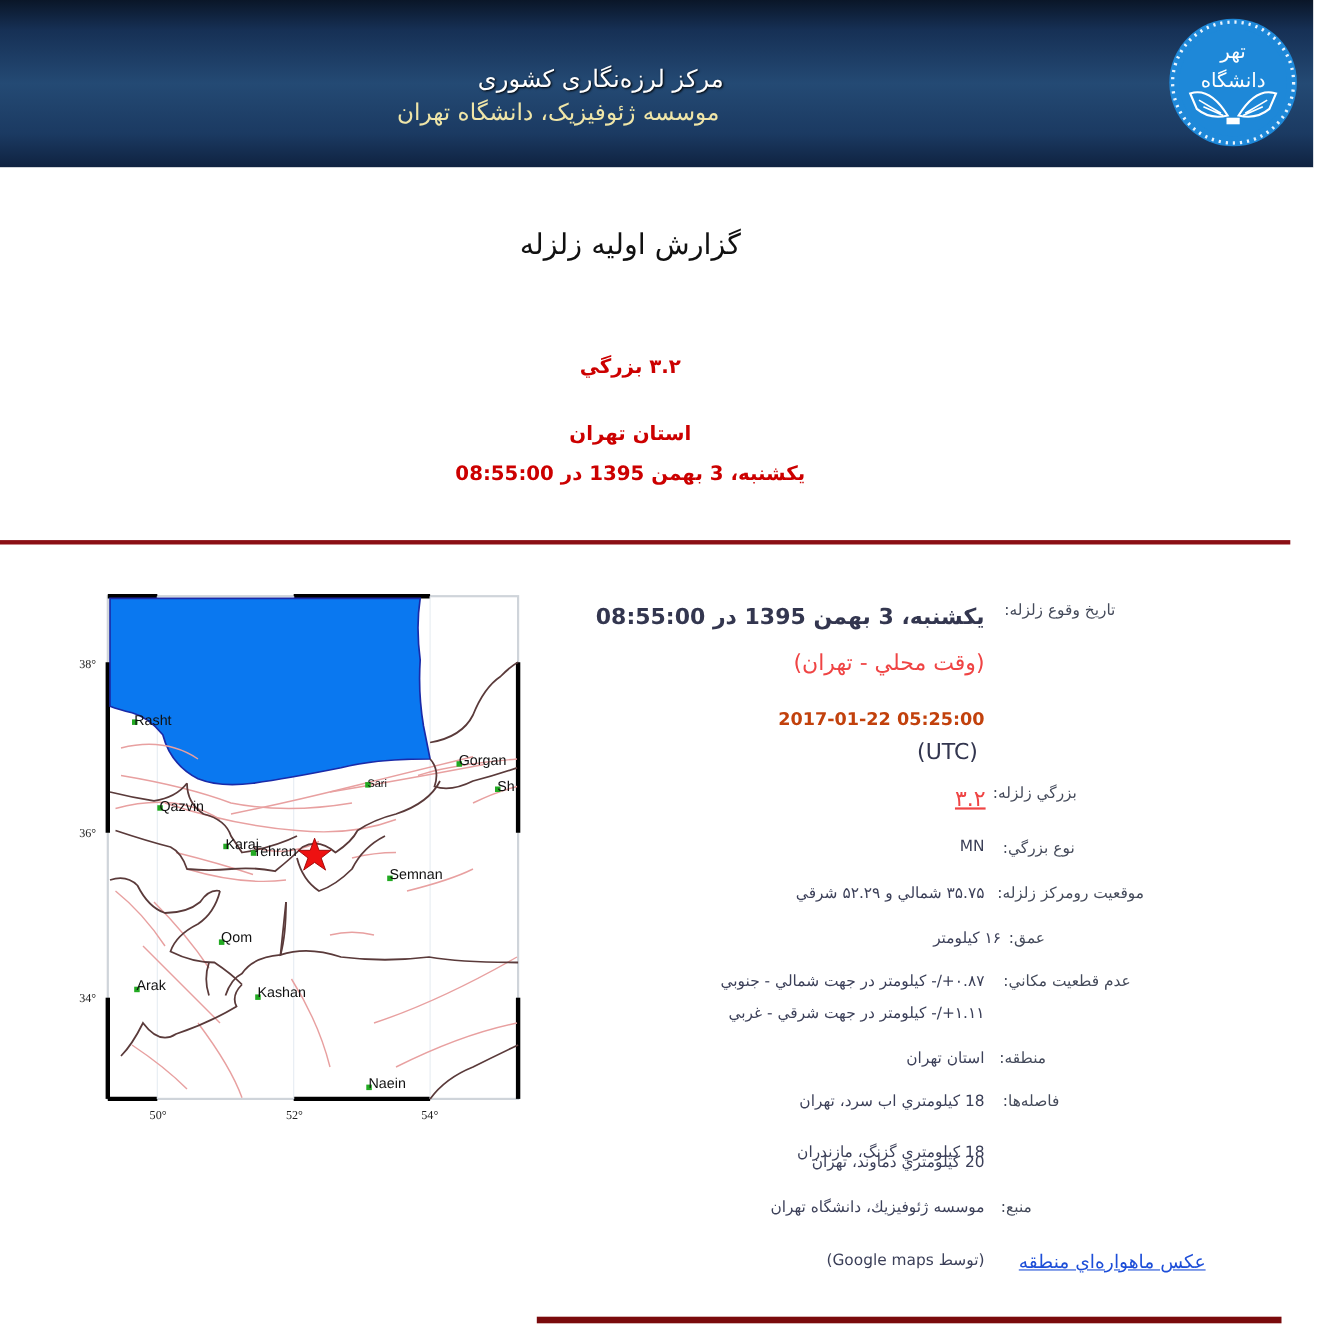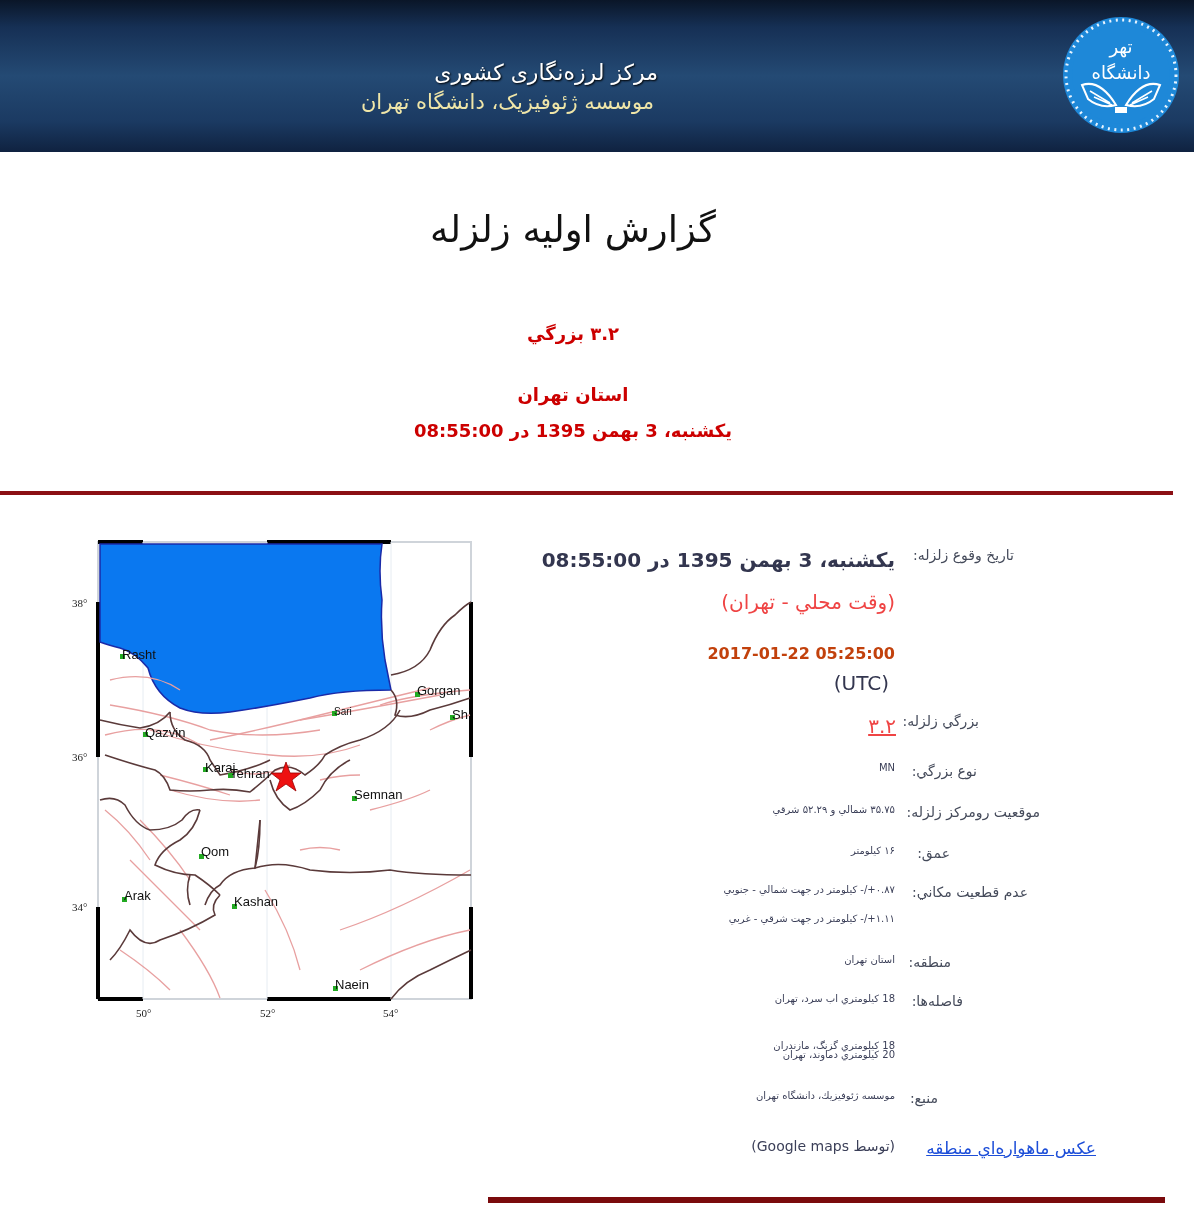--- a/index.html
+++ b/index.html
@@ -20,21 +20,21 @@
   .header-subtitle {
     position: absolute; right: 540px; top: 90px;
     color: #f0e6a8; font-size: 21px; direction: rtl; white-space: nowrap;
   }
   .logo {
     position: absolute; left: 1060px; top: 13px; width: 122px; height: 124px;
   }
 
   .report-title {
     position: absolute; left: 0; width: 1146px; top: 208px; text-align: center;
-    font-size: 37px; color: #111; direction: rtl;
+    font-size: 26px; color: #111; direction: rtl;
   }
   .red-line {
     position: absolute; color: #c00; font-weight: bold; direction: rtl; text-align: center;
     left: 0; width: 1146px; font-size: 18px;
   }
   .mag-line { top: 323px; }
   .prov-line { top: 384px; }
   .date-line { top: 420px; }
   .divider-top {
     position: absolute; left: 0; top: 491px; width: 1173px; height: 4px; background: #8b0f14;
@@ -45,21 +45,21 @@
 
   
   .map-wrap { position: absolute; left: 60px; top: 530px; width: 420px; height: 500px; }
   .map-svg { position: absolute; left: 0; top: 0; }
 
   
   .label {
     position: absolute; color: #444a5a; font-size: 14px; direction: rtl; white-space: nowrap; text-align: right;
   }
   .value {
-    position: absolute; color: #3b3f58; font-size: 10px; direction: rtl; white-space: nowrap; text-align: right;
+    position: absolute; color: #3b3f58; font-size: 14px; direction: rtl; white-space: nowrap; text-align: right;
   }
   .value.big { font-size: 20px; font-weight: bold; color: #33364f; }
   .value.mid { font-size: 20px; color: #ef4444; }
   .value.utc { font-size: 20px; color: #33364f; direction: ltr; }
   .value.utc-bold { font-size: 16px; font-weight: bold; color: #c2410c; direction: ltr; }
   .satellite-link {
     position: absolute; right: 104px; top: 1138px;
     color: #1d4ed8; font-size: 17px; text-decoration: underline; direction: rtl; white-space: nowrap;
   }
   .google-note {
@@ -207,21 +207,21 @@
 <div class="label" style="right:221px; top:713px;">بزرگي زلزله:</div>
 <div class="value mid" style="right:304px; top:714px;text-decoration:underline;">۳.۲</div>
 
 <div class="label" style="right:223px; top:763px;">نوع بزرگي:</div>
 <div class="value" style="right:305px; top:762px;">MN</div>
 
 <div class="label" style="right:160px; top:804px;">موقعيت رومركز زلزله:</div>
 <div class="value" style="right:305px; top:804px;">۳۵.۷۵ شمالي و ۵۲.۲۹ شرقي</div>
 
 <div class="label" style="right:250px; top:845px;text-align:center;">عمق:</div>
-<div class="value" style="right:305px; top:845px;">۱۶ كيلومتر</div>
+<div class="value" style="right:290px; top:845px;">۱۶ كيلومتر</div>
 
 <div class="label" style="right:172px; top:884px;">عدم قطعيت مكاني:</div>
 <div class="value" style="right:305px; top:884px;">۰.۸۷+/- كيلومتر در جهت شمالي - جنوبي</div>
 <div class="value" style="right:305px; top:913px;">۱.۱۱+/-  كيلومتر  در جهت شرقي - غربي</div>
 
 <div class="label" style="right:249px; top:954px;">منطقه:</div>
 <div class="value" style="right:305px; top:954px;">استان تهران</div>
 
 <div class="label" style="right:237px; top:993px;">فاصله‌ها:</div>
 <div class="value" style="right:305px; top:993px;">18 كيلومتري اب سرد، تهران</div>

